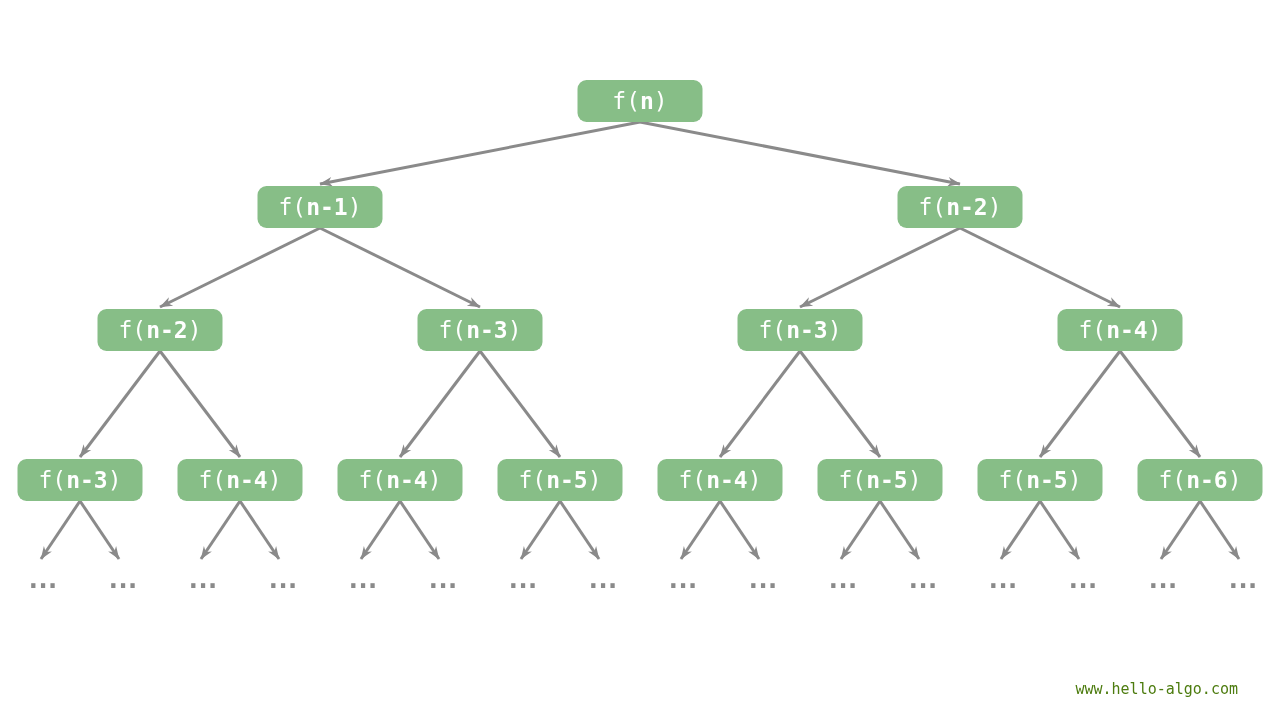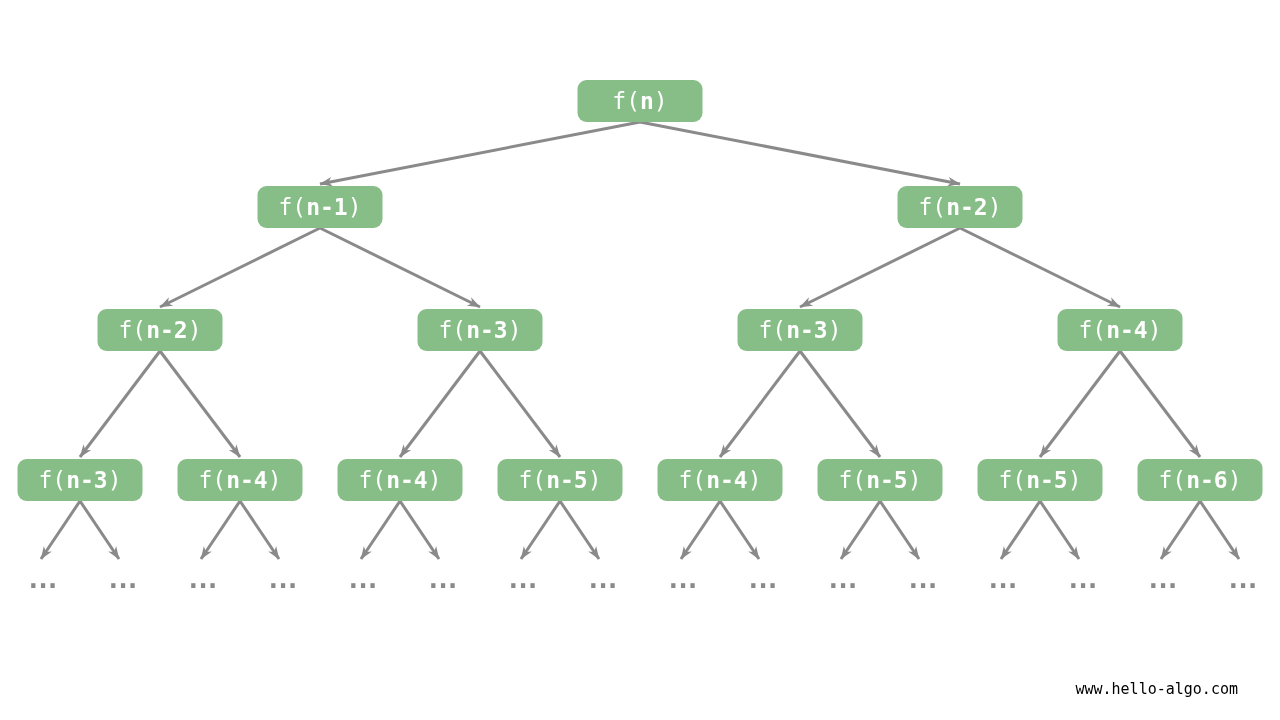--- a/index.html
+++ b/index.html
@@ -165,14 +165,14 @@
         <text class="ellipsis-label" x="760" y="588" fill="#8A8A8A">...</text>
         <text class="ellipsis-label" x="840" y="588" fill="#8A8A8A">...</text>
         <text class="ellipsis-label" x="920" y="588" fill="#8A8A8A">...</text>
         <text class="ellipsis-label" x="1000" y="588" fill="#8A8A8A">...</text>
         <text class="ellipsis-label" x="1080" y="588" fill="#8A8A8A">...</text>
         <text class="ellipsis-label" x="1160" y="588" fill="#8A8A8A">...</text>
         <text class="ellipsis-label" x="1240" y="588" fill="#8A8A8A">...</text>
       </g>
   </svg>
 
-  <div class="watermark" style="color: #000000;">www.hello-algo.com</div>
+  <div class="watermark" style="color: #4d7c0f;">www.hello-algo.com</div>
 </div>
 
 </body></html>

